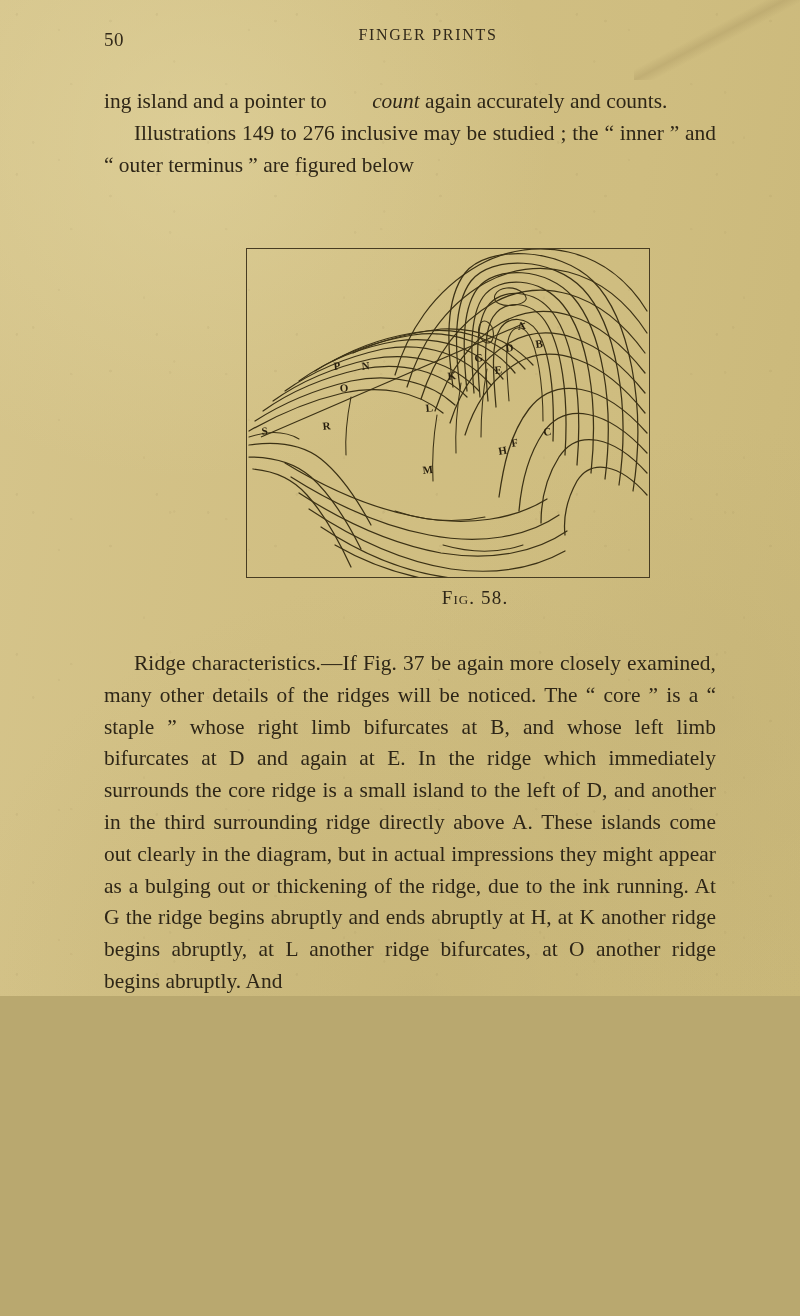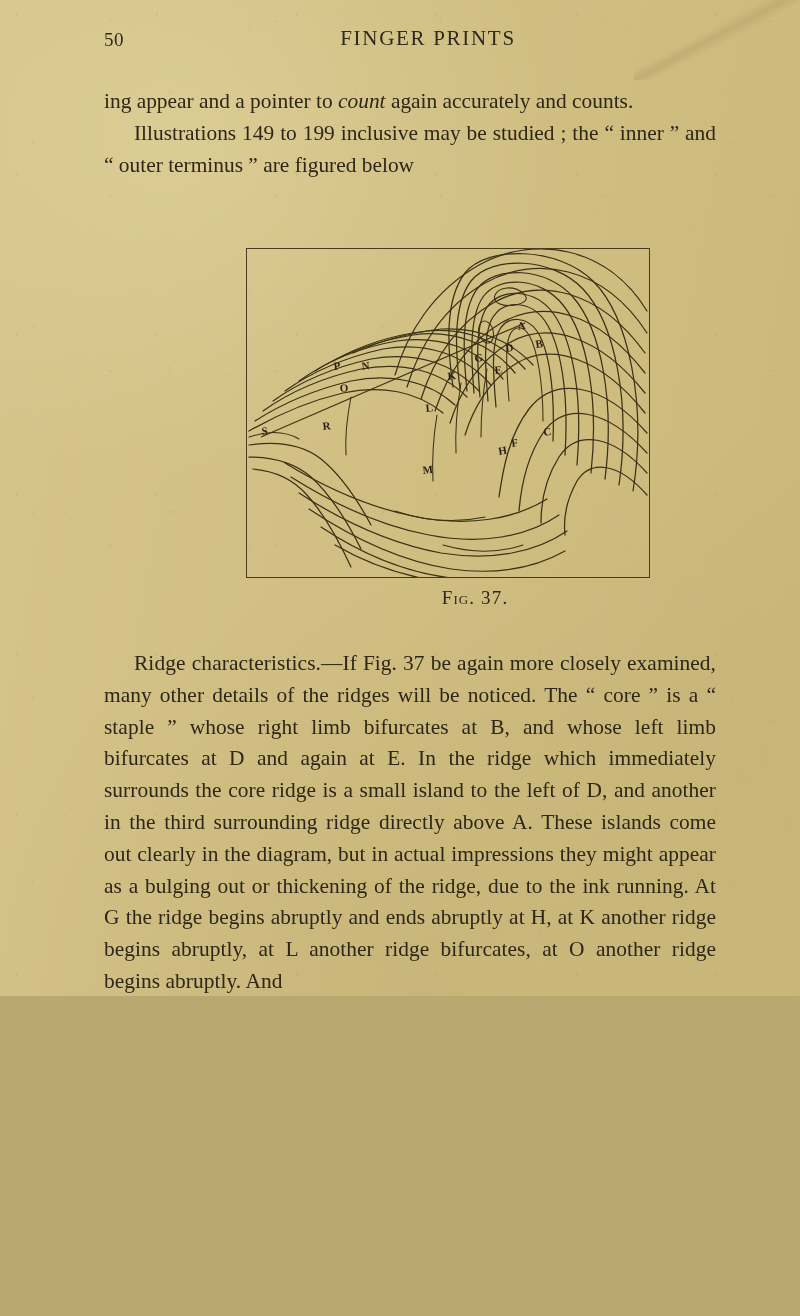--- a/index.html
+++ b/index.html
@@ -65,21 +65,21 @@
     top: 3px;
     font-size: 19px;
     letter-spacing: .6px;
     color: #332a1a;
   }
   .head-title {
     position: absolute;
     left: 0;
     right: 0;
     text-align: center;
-    font-size: 21px;
+    font-size: 16px;
     letter-spacing: 1.7px;
     color: #30281a;
     padding-left: 36px;
   }
 
   .body-col {
     position: absolute;
     left: 104px;
     width: 612px;
     top: 86px;
@@ -87,21 +87,21 @@
     line-height: 31.8px;
     text-align: justify;
     text-justify: inter-word;
     color: #2e2617;
   }
   .body-col p {
     margin: 0;
   }
   .para-indent { text-indent: 30px; }
   .tight { letter-spacing: .05px; }
-  em { font-style: italic; }
+  em { font-style: italic; margin-left: 40px; }
   .runin { font-weight: normal; letter-spacing: .1px; }
 
   
   .figure-block {
     position: absolute;
     left: 104px;
     top: 248px;
     width: 612px;
   }
   .fig-frame {
@@ -136,22 +136,22 @@
 <div id="page">
   <div id="grain"></div>
   <div id="crease"></div>
 
   <div class="running-head">
     <span class="folio">50</span>
     <span class="head-title">FINGER PRINTS</span>
   </div>
 
   <div class="body-col" style="top:86px;">
-    <p><span>ing appear and a pointer to </span><em>count</em><span> again accurately</span> <span>and counts.</span></p>
-    <p class="para-indent">Illustrations 149 to 199 inclusive may be studied ; the “ inner ” and “ outer terminus ” are figured below</p>
+    <p><span>ing island and a pointer to </span><em>count</em><span> again accurately</span> <span>and counts.</span></p>
+    <p class="para-indent">Illustrations 149 to 276 inclusive may be studied ; the “ inner ” and “ outer terminus ” are figured below</p>
   </div>
 
   <div class="figure-block">
     <div class="fig-frame">
       <svg width="402" height="328" viewBox="0 0 402 328">
 
         <g>
           <path class="ridge" d="M400 62 C 360 -4 286 -14 232 16 C 186 42 160 84 148 126"></path>
           <path class="ridge" d="M400 84 C 356 16 288 6 238 34 C 196 58 172 98 160 138"></path>
           <path class="ridge" d="M398 104 C 352 40 292 28 246 54 C 208 76 186 112 174 150"></path>
@@ -237,20 +237,20 @@
           <text class="pt-label" x="176" y="225" transform="rotate(-6 176 225)">M</text>
           <text class="pt-label" x="115" y="121" transform="rotate(-6 115 121)">N</text>
           <text class="pt-label" x="93" y="143" transform="rotate(-4 93 143)">O</text>
           <text class="pt-label" x="87" y="121" transform="rotate(-6 87 121)">P</text>
           <text class="pt-label" x="76" y="181" transform="rotate(-6 76 181)">R</text>
           <text class="pt-label" x="15" y="186" transform="rotate(-6 15 186)">S</text>
         </g>
       </svg>
     </div>
     <div class="fig-caption">
-      <span class="smallcap-lead">F</span><span class="smallcap">IG</span><span class="smallcap-lead">. 37.</span>
+      <span class="smallcap-lead">F</span><span class="smallcap">IG</span><span class="smallcap-lead">. 58.</span>
     </div>
   </div>
 
   <div class="body-col" style="top:638px;">
     <p class="para-indent tight" style="margin-top:10px;"><span class="runin">Ridge characteristics.</span><span>—If Fig. 37 be again more closely examined, many other details of the ridges will be noticed. The “ core ” is a “ staple ” whose right limb bifurcates at B, and whose left limb bifurcates at D and again at E. In the ridge which immediately surrounds the core ridge is a small island to the left of D, and another in the third surrounding ridge directly above A. These islands come out clearly in the diagram, but in actual impressions they might appear as a bulging out or thickening of the ridge, due to the ink running. At G the ridge begins abruptly and ends abruptly at H, at K another ridge begins abruptly, at L another ridge bifurcates, at O another ridge begins abruptly. And</span></p>
   </div>
 </div>
 
 </body></html>

